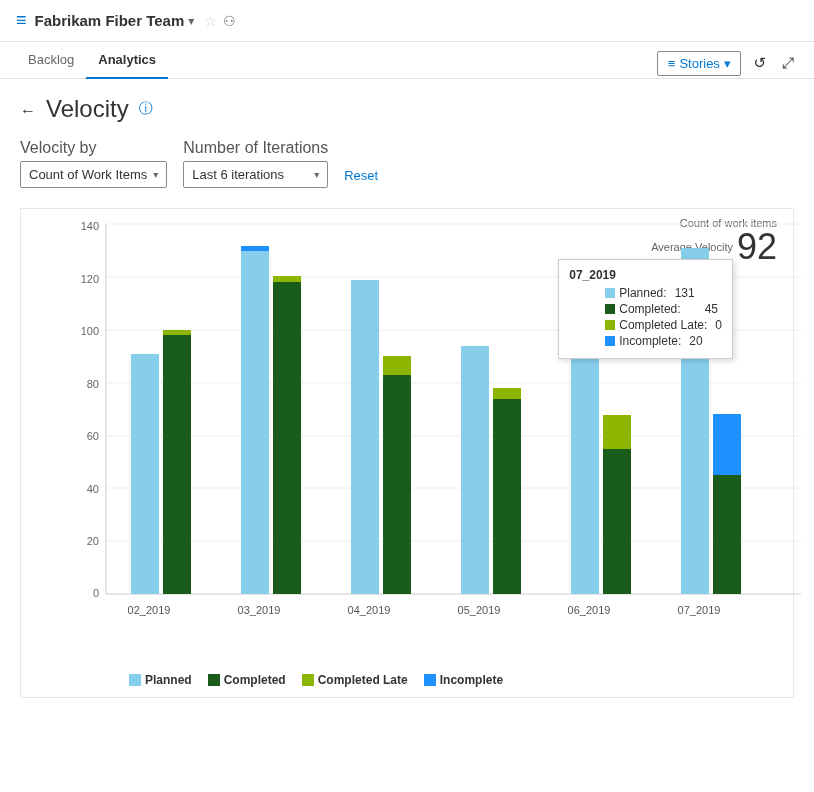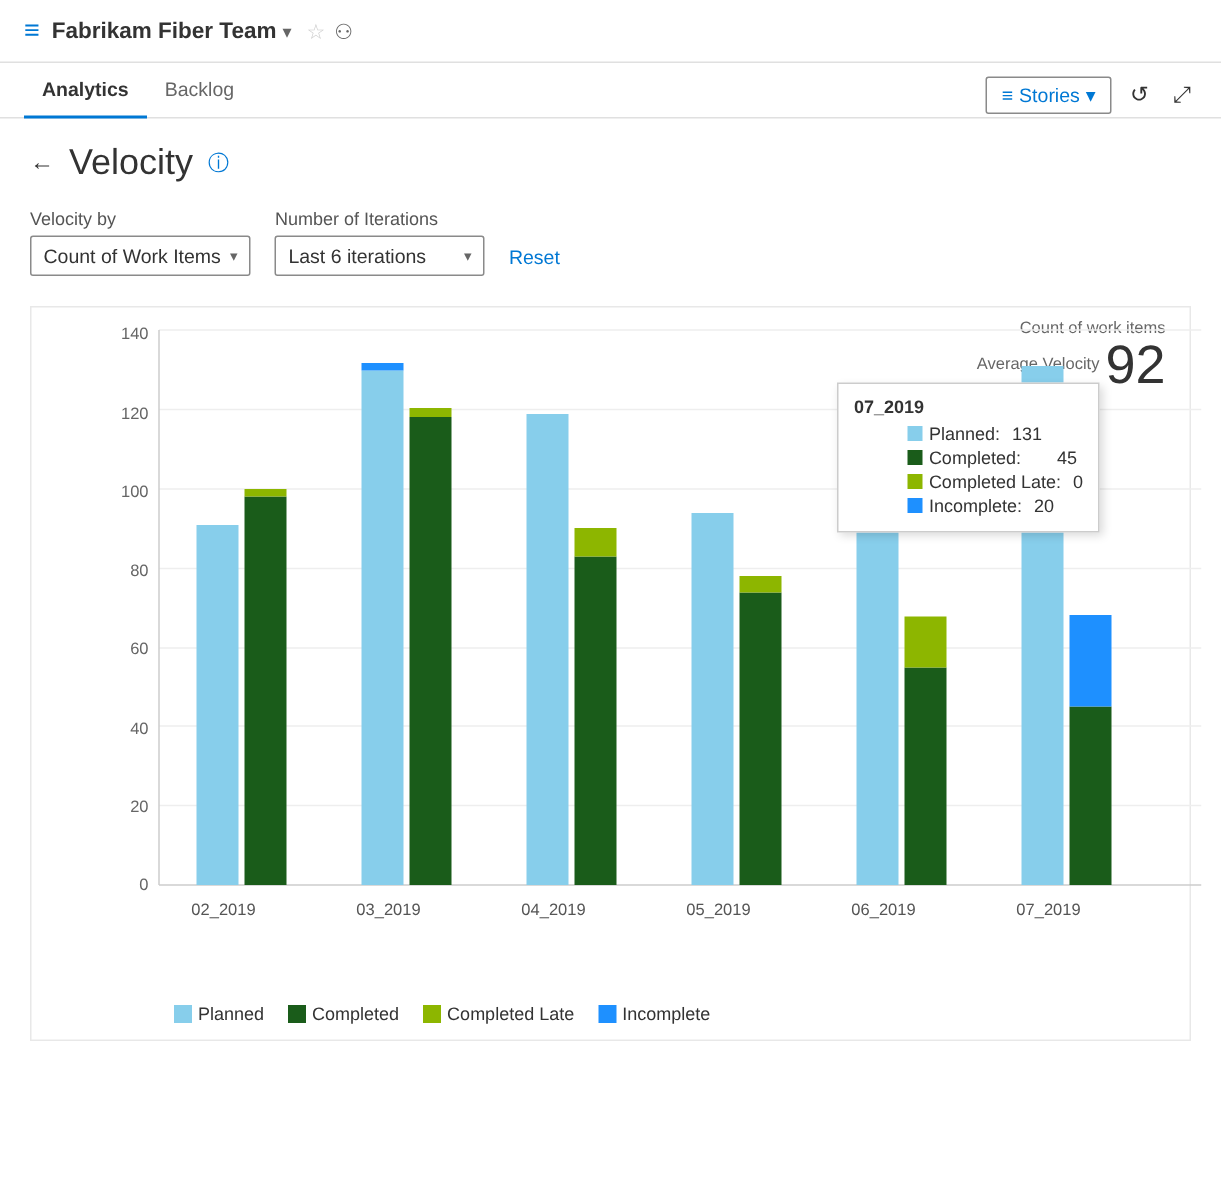--- a/index.html
+++ b/index.html
@@ -21,21 +21,21 @@
     .icon-btn { cursor: pointer; color: #333; font-size: 15px; border: none; background: none; padding: 4px; }
 
     .main-content { padding: 16px 20px; }
     .page-header { display: flex; align-items: center; gap: 10px; margin-bottom: 16px; }
     .back-arrow { font-size: 16px; cursor: pointer; color: #333; }
     .page-title { font-size: 24px; font-weight: 300; color: #333; }
     .help-icon { color: #0078d4; font-size: 14px; cursor: pointer; }
 
     .filters { display: flex; align-items: flex-end; gap: 16px; margin-bottom: 20px; }
     .filter-group { display: flex; flex-direction: column; gap: 4px; }
-    .filter-label { font-size: 12px; color: #555; }
+    .filter-label { font-size: 16px; color: #555; }
     .filter-select { display: flex; align-items: center; border: 1px solid #8a8a8a; padding: 5px 8px; border-radius: 2px; cursor: pointer; background: #fff; min-width: 140px; font-size: 13px; justify-content: space-between; }
     .filter-select .chevron { font-size: 10px; color: #666; margin-left: 6px; }
     .reset-btn { background: none; border: none; color: #0078d4; cursor: pointer; font-size: 13px; padding: 5px 0; }
 
     .chart-container { position: relative; background: #fff; border: 1px solid #e8e8e8; padding: 10px 10px 50px 50px; height: 490px; }
     .velocity-summary { position: absolute; top: 8px; right: 16px; text-align: right; }
     .velocity-label { font-size: 11px; color: #666; }
     .velocity-value { font-size: 36px; font-weight: 400; color: #333; line-height: 1; }
 
     .legend { display: flex; align-items: center; gap: 16px; margin-top: 8px; margin-left: 40px; }
@@ -52,22 +52,22 @@
 
 <div class="header">
   <span class="header-icon">≡</span>
   <span class="team-name">Fabrikam Fiber Team</span>
   <span class="chevron-icon" style="cursor:pointer;">▾</span>
   <span class="star-icon">☆</span>
   <span class="people-icon">⚇</span>
 </div>
 
 <div class="nav-tabs">
+  <div class="nav-tab">Backlog</div>
   <div class="nav-tab active">Analytics</div>
-  <div class="nav-tab">Backlog</div>
   <div class="top-right-controls">
     <div class="stories-btn">
       <span style="color:#0078d4;">≡</span>
       <span>Stories</span>
       <span>▾</span>
     </div>
     <button class="icon-btn">↺</button>
     <button class="icon-btn">⤢</button>
   </div>
 </div>
@@ -194,21 +194,21 @@
         <span style="margin-left:4px;">0</span>
       </div>
       <div class="tooltip-item">
         <div class="tooltip-color" style="background:#1e90ff;"></div>
         <span>Incomplete:</span>
         <span style="margin-left:4px;">20</span>
       </div>
     </div>
 
     
-    <div class="legend" style="position:absolute; bottom: 10px; left: 55px;">
+    <div class="legend" style="position:absolute; bottom: 10px; left: 68px; font-weight: bold;">
       <div class="legend-item">
         <div class="legend-color" style="background:#87CEEB;"></div>
         <span>Planned</span>
       </div>
       <div class="legend-item">
         <div class="legend-color" style="background:#1a5c1a;"></div>
         <span>Completed</span>
       </div>
       <div class="legend-item">
         <div class="legend-color" style="background:#8db600;"></div>

